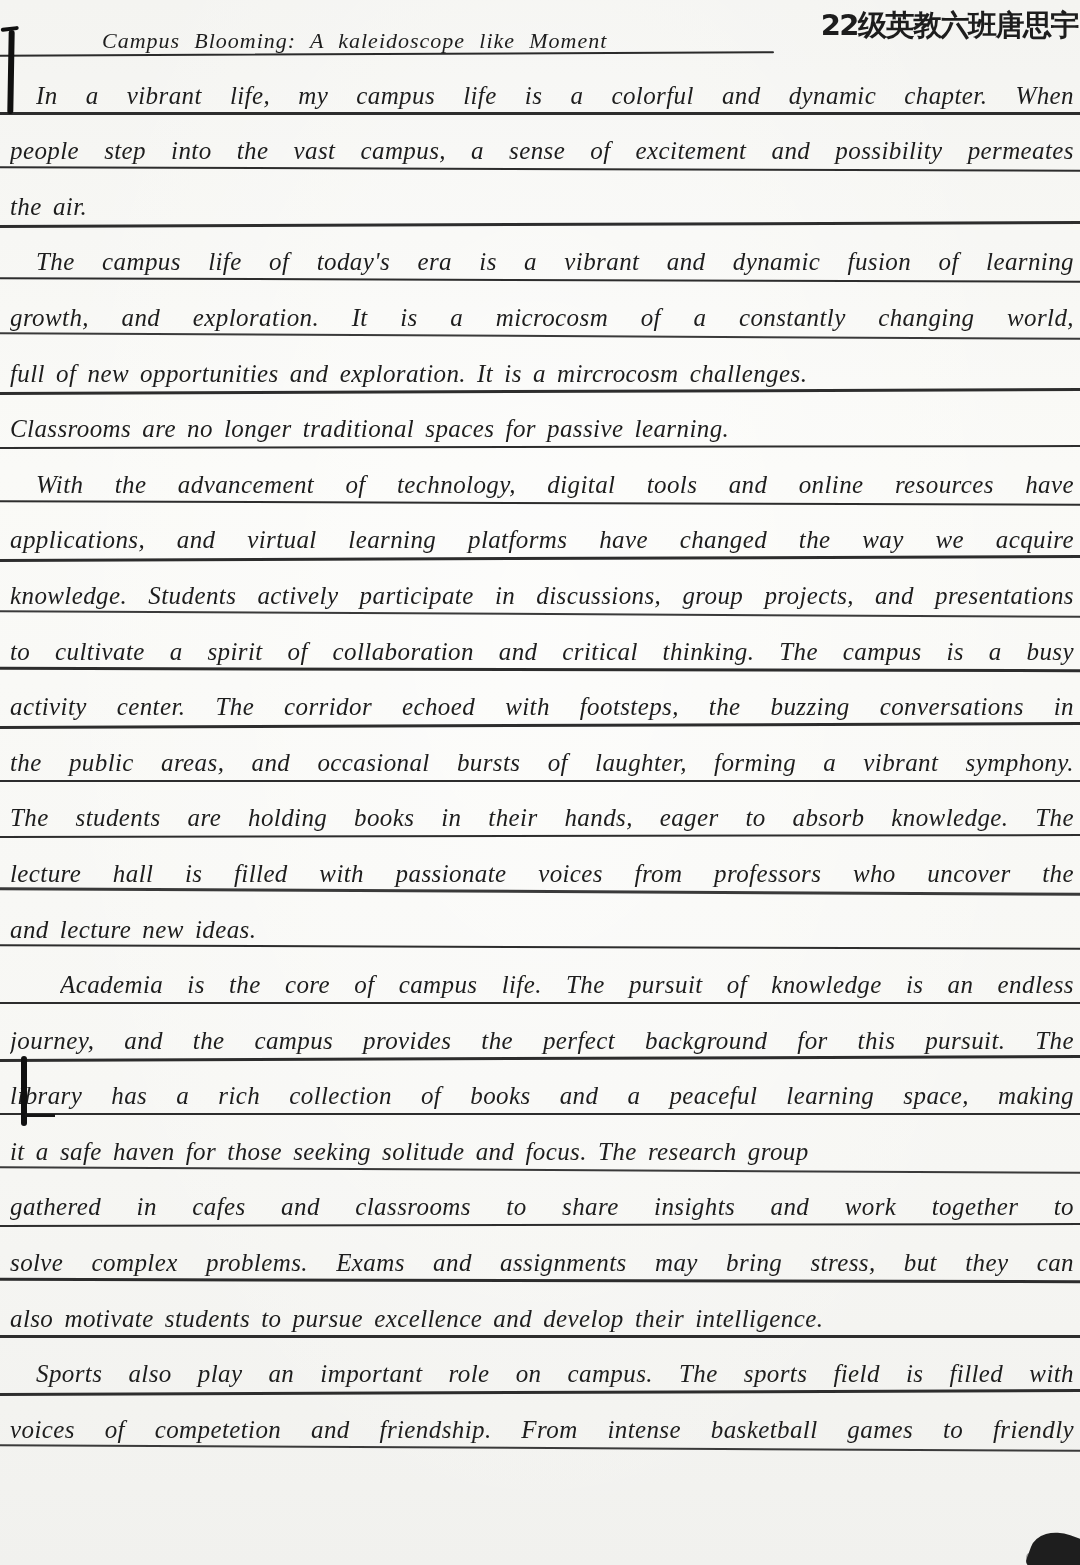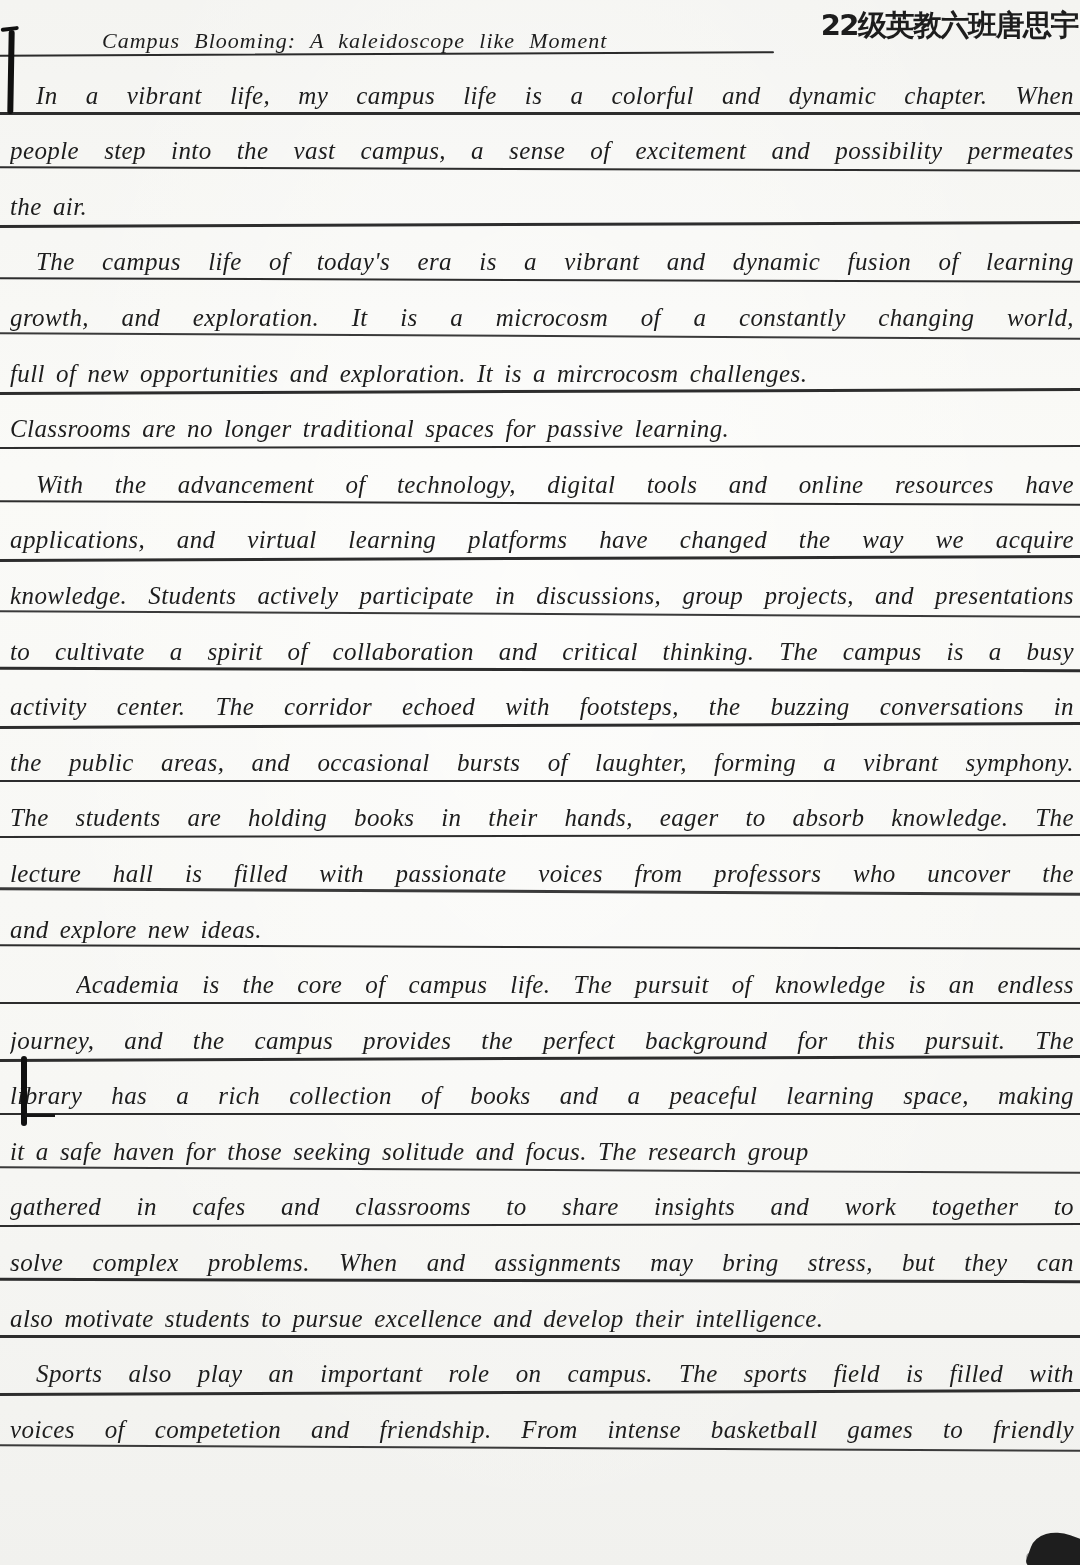--- a/index.html
+++ b/index.html
@@ -44,21 +44,21 @@
   .line:nth-child(7n)::after  { transform:rotate(-0.1deg); height:2px; }
   .line:nth-child(11n)::after { transform:rotate(0.12deg); height:2.8px; }
   .txt {
     position:absolute; left:10px; right:6px; bottom:5px;
     font-style:italic; font-size:25px; letter-spacing:0.4px; word-spacing:0.18em;
     line-height:34px; max-height:34px; overflow:hidden;
     white-space:nowrap;
   }
   .fill .txt { white-space:normal; text-align:justify; text-align-last:justify; }
   .indent1 .txt { left:36px; }
-  .indent2 .txt { left:76px; }
+  .indent2 .txt { left:60px; }
   
   .pmark { position:absolute; width:6px; background:#101010; border-radius:3px; }
   .pmark-top { left:8px; top:30px; height:84px; transform:rotate(1deg); }
   .pmark-top::before {
     content:""; position:absolute; top:-3px; left:-8px; width:18px; height:4px;
     background:#101010; border-radius:2px; transform:rotate(-8deg);
   }
   .pmark-academia { left:21px; top:1056px; height:70px; }
   .pmark-academia::after {
     content:""; position:absolute; bottom:9px; left:4px; width:30px; height:3px;
@@ -125,39 +125,39 @@
       <div class="line fill">
         <span class="txt">the public areas, and occasional bursts of laughter, forming a vibrant symphony.</span>
       </div>
       <div class="line fill">
         <span class="txt">The students are holding books in their hands, eager to absorb knowledge. The</span>
       </div>
       <div class="line fill">
         <span class="txt">lecture hall is filled with passionate voices from professors who uncover the</span>
       </div>
       <div class="line">
-        <span class="txt">and explore new ideas.</span>
+        <span class="txt">and lecture new ideas.</span>
       </div>
       <div class="line fill indent2">
         <span class="txt">Academia is the core of campus life. The pursuit of knowledge is an endless</span>
       </div>
       <div class="line fill">
         <span class="txt">journey, and the campus provides the perfect background for this pursuit. The</span>
       </div>
       <div class="line fill">
         <span class="txt">library has a rich collection of books and a peaceful learning space, making</span>
       </div>
       <div class="line">
         <span class="txt">it a safe haven for those seeking solitude and focus. The research group</span>
       </div>
       <div class="line fill">
         <span class="txt">gathered in cafes and classrooms to share insights and work together to</span>
       </div>
       <div class="line fill">
-        <span class="txt">solve complex problems. When and assignments may bring stress, but they can</span>
+        <span class="txt">solve complex problems. Exams and assignments may bring stress, but they can</span>
       </div>
       <div class="line">
         <span class="txt">also motivate students to pursue excellence and develop their intelligence.</span>
       </div>
       <div class="line fill indent1">
         <span class="txt">Sports also play an important role on campus. The sports field is filled with</span>
       </div>
       <div class="line fill">
         <span class="txt">voices of competetion and friendship. From intense basketball games to friendly</span>
       </div>

